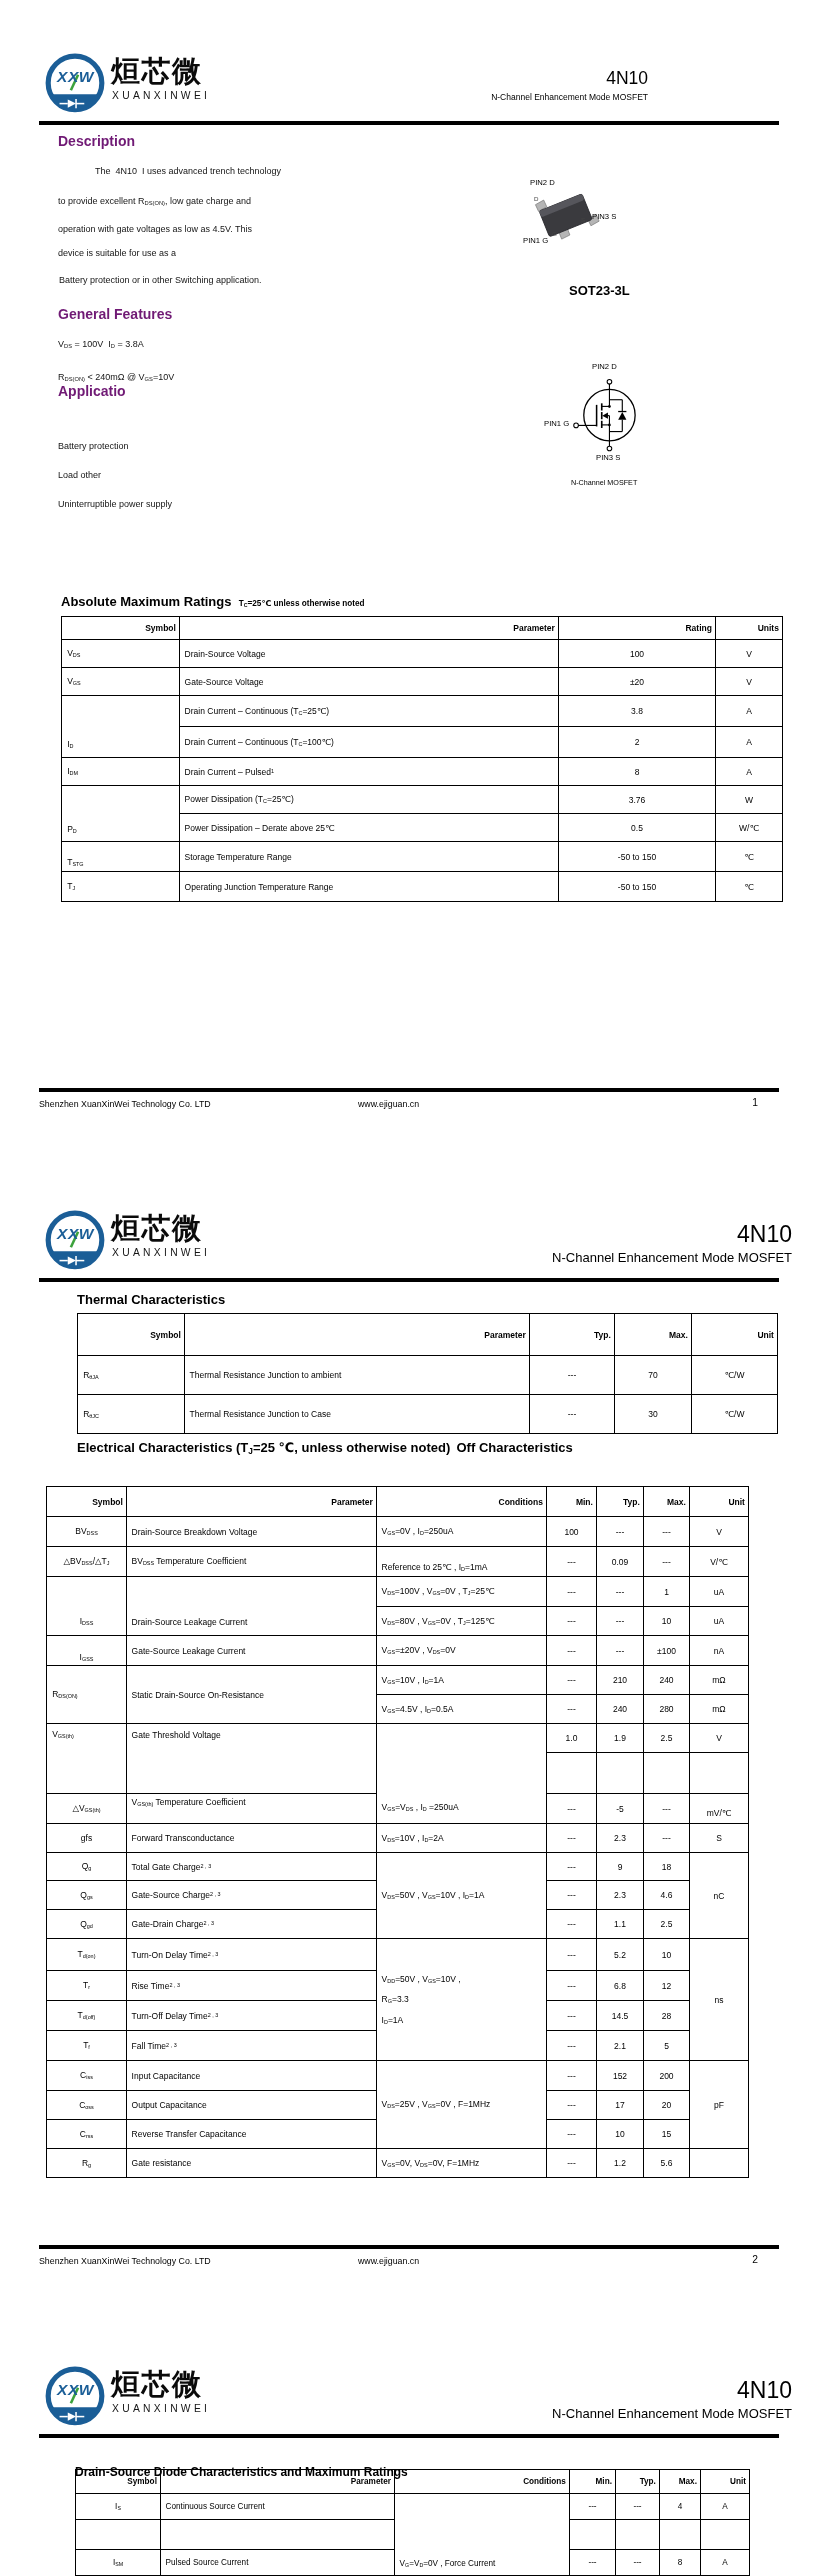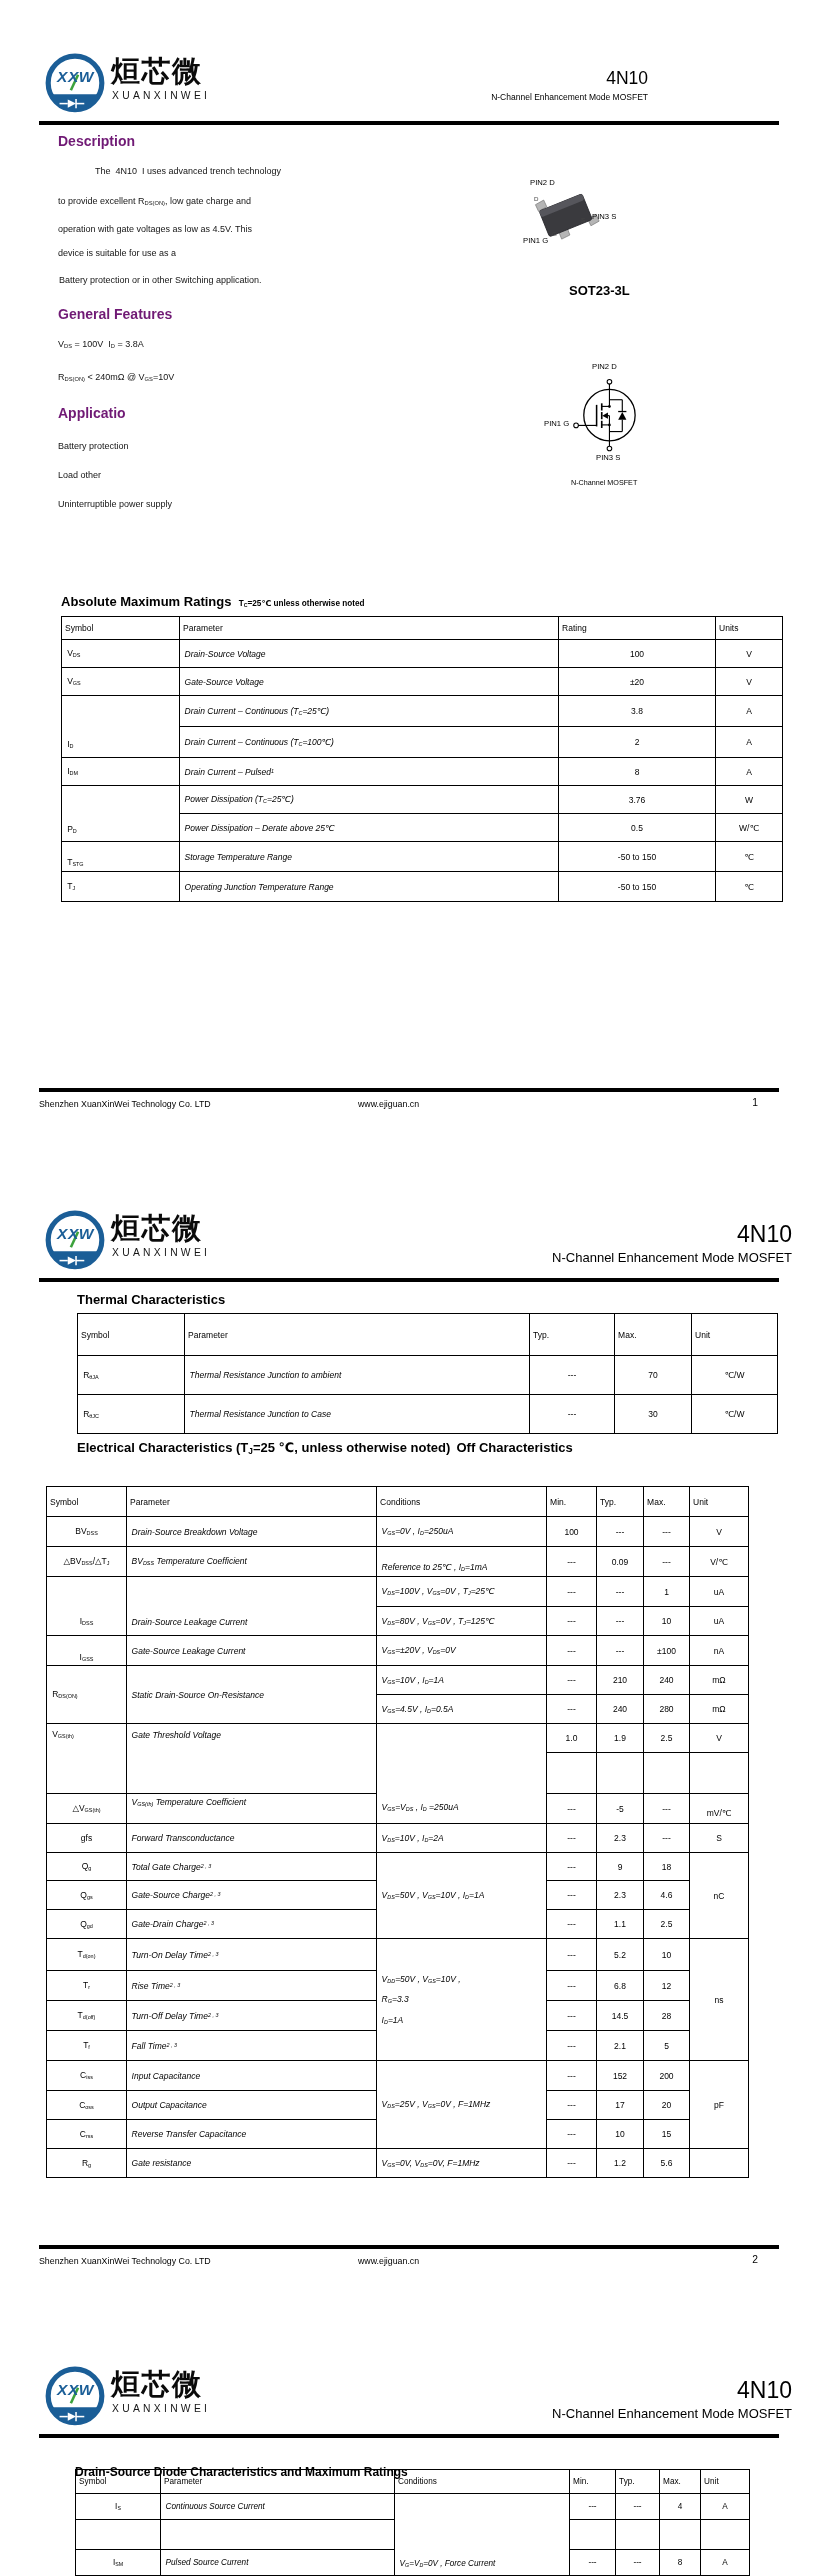--- a/index.html
+++ b/index.html
@@ -32,24 +32,24 @@
   .ftr-page{position:absolute;left:742px;top:1097px;width:26px;text-align:center;font-size:10.3px;color:#000;}
 
   
   .h1{position:absolute;font-size:14px;font-weight:bold;color:#701a75;}
   .line{position:absolute;font-size:9px;color:#151515;}
   .indent{padding-left:37px;}
 
   
   .tbl{position:absolute;border-collapse:collapse;table-layout:fixed;border:1.5px solid #000;color:#000;font-size:8.5px;}
   .tbl td{border:1px solid #000;padding:0 3.1px;vertical-align:middle;overflow:hidden;}
-  .tbl tr.hd td{font-weight:normal;text-align:left;}
+  .tbl tr.hd td{font-weight:bold;text-align:right;}
   .ctr{text-align:center;}
   .sym-l{padding-left:5.2px !important;}
-  .par{padding-left:4.6px !important;font-style:italic;}
+  .par{padding-left:4.6px !important;}
   .pre{white-space:pre-line;line-height:2.4;}
 
   .sec-title{position:absolute;font-weight:bold;color:#000;}
   .title-note{font-size:8.2px;font-weight:bold;margin-left:7.2px;}
 
   
   .fig-label{position:absolute;font-size:7.7px;color:#000;white-space:nowrap;}
 </style>
 </head>
 <body>
@@ -79,21 +79,21 @@
   <div class="line indent" style="left:58px;top:166px">The &nbsp;4N10 &nbsp;I uses advanced trench technology</div>
   <div class="line" style="left:58px;top:196px">to provide excellent R<sub>DS(ON)</sub>, low gate charge and</div>
   <div class="line" style="left:58px;top:224px">operation with gate voltages as low as 4.5V. This</div>
   <div class="line" style="left:58px;top:248px">device is suitable for use as a</div>
   <div class="line" style="left:59px;top:275px">Battery protection or in other Switching application.</div>
 
   <div class="h1" style="left:58px;top:306px">General Features</div>
   <div class="line" style="left:58px;top:339px">V<sub>DS</sub> = 100V &nbsp;I<sub>D</sub> = 3.8A</div>
   <div class="line" style="left:58px;top:372px">R<sub>DS(ON)</sub> &lt; 240mΩ @ V<sub>GS</sub>=10V</div>
 
-  <div class="h1" style="left:58px;top:405px">Applicatio</div>
+  <div class="h1" style="left:58px;top:383px">Applicatio</div>
   <div class="line" style="left:58px;top:441px">Battery protection</div>
   <div class="line" style="left:58px;top:470px">Load other</div>
   <div class="line" style="left:58px;top:499px">Uninterruptible power supply</div>
 
   <span class="fig-label" style="left:530px;top:178px">PIN2 D</span>
   <svg class="abs" style="left:518px;top:187px" width="95" height="58" viewBox="0 0 185 112">
     <polygon points="34,34 50,25 56,38 40,47" fill="var(--package-leg,#b5b5b5)" stroke="#808080" stroke-width="1.5"></polygon>
     <polygon points="136,62 152,53 158,66 142,75" fill="var(--package-leg,#b5b5b5)" stroke="#808080" stroke-width="1.5"></polygon>
     <polygon points="80,88 96,80 101,93 85,101" fill="var(--package-leg,#b5b5b5)" stroke="#808080" stroke-width="1.5"></polygon>
     <g transform="rotate(-22 92 55)">

